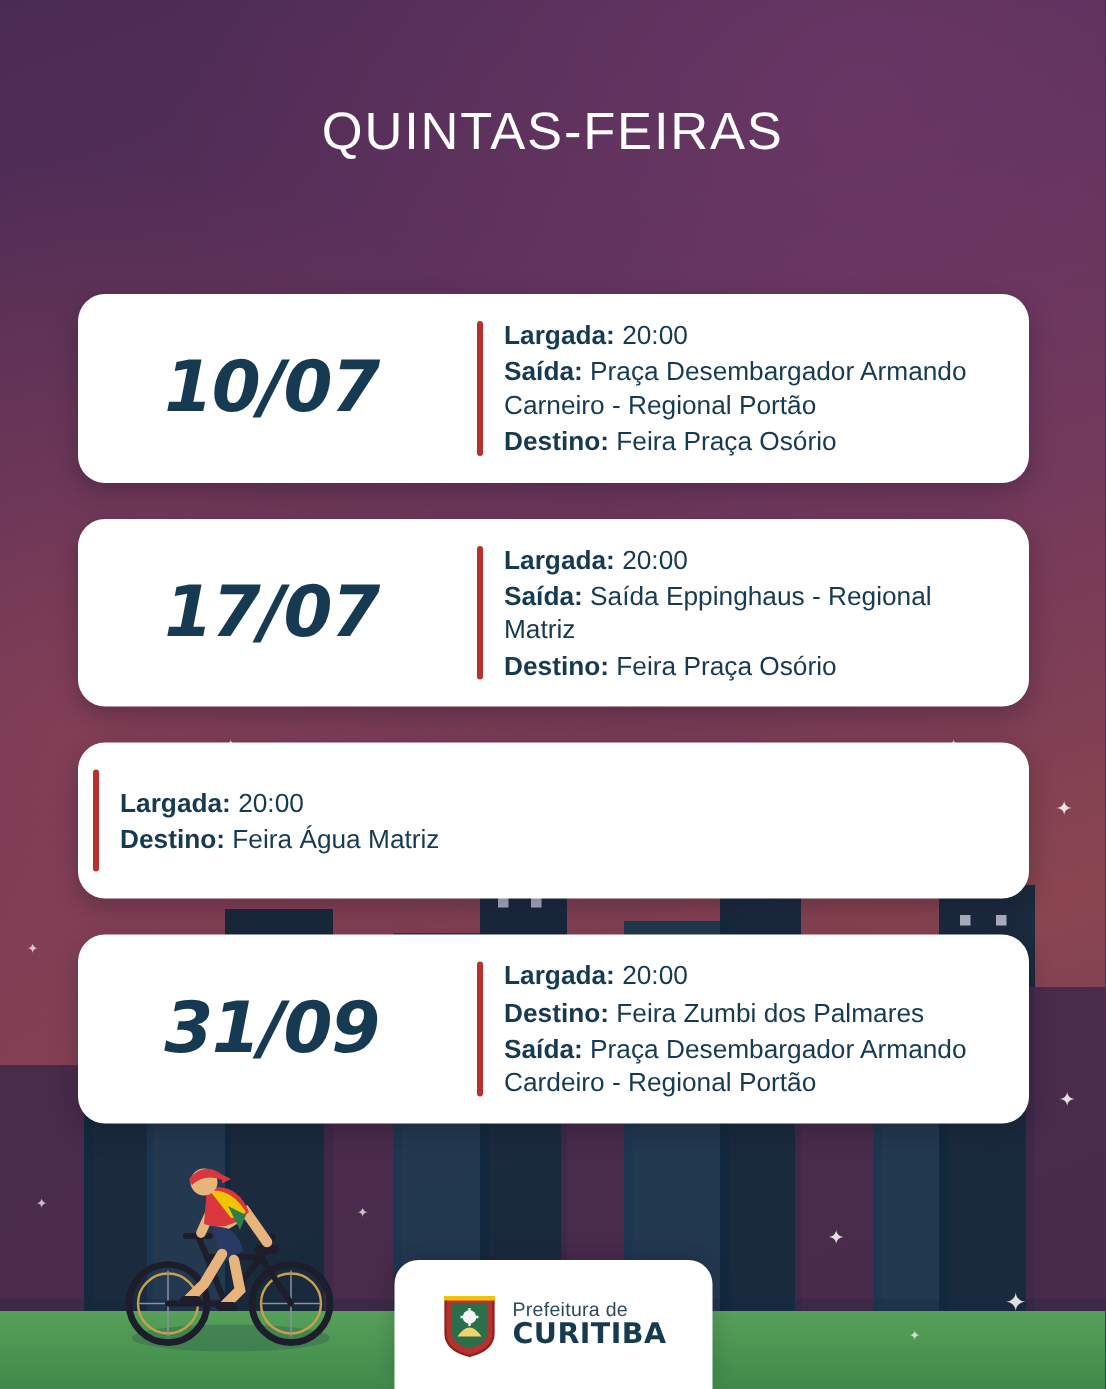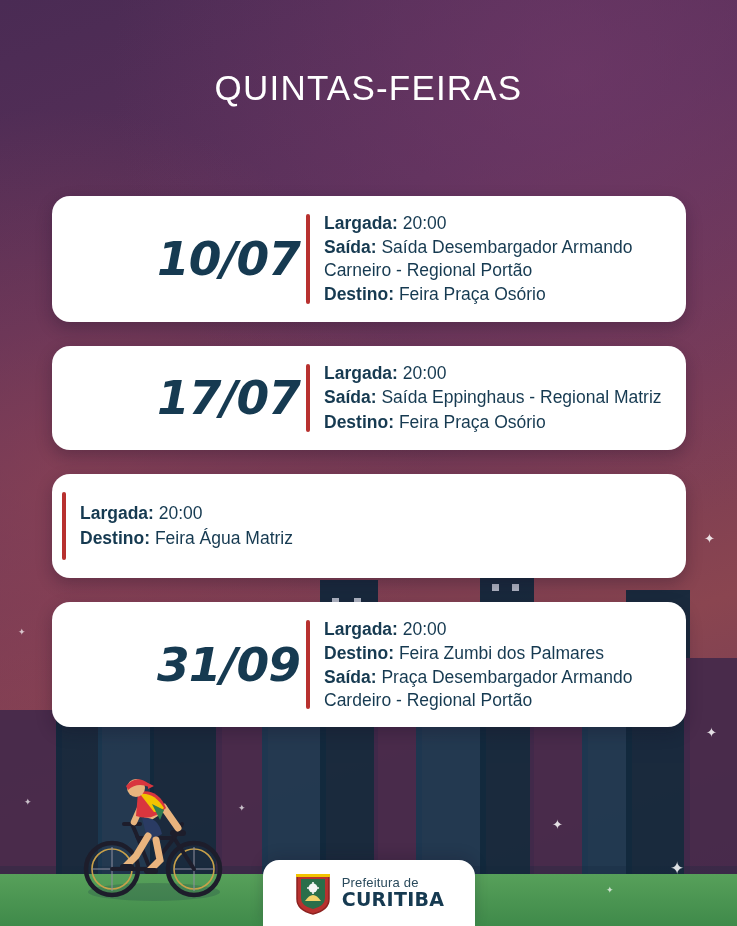--- a/index.html
+++ b/index.html
@@ -122,28 +122,28 @@
     background: #ffffff;
     border-radius: 18px;
     box-shadow: 0 6px 16px rgba(20, 15, 35, 0.28);
     margin-bottom: 24px;
     min-height: 104px;
     padding: 14px 10px;
     box-sizing: border-box;
   }
   .card-date {
     flex: 0 0 238px;
-    text-align: right;
+    text-align: center;
     font-family: "DejaVu Sans", sans-serif;
     font-weight: 700;
     font-style: italic;
     font-size: 47px;
     color: #163a51;
     letter-spacing: -1px;
-    padding-right: 6px;
+    padding-right: 18px;
   }
   .card-sep {
     flex: 0 0 4px;
     align-self: stretch;
     margin: 4px 14px 4px 0;
     background: #b8312f;
     border-radius: 2px;
   }
   .card-info {
     flex: 1 1 auto;
@@ -167,21 +167,21 @@
     width: 150px;
     height: 130px;
   }
 
   
   .footer-logo {
     position: absolute;
     left: 263px;
     bottom: 0;
     width: 212px;
-    height: 66px;
+    height: 86px;
     background: #ffffff;
     border-top-left-radius: 16px;
     border-top-right-radius: 16px;
     display: flex;
     align-items: center;
     justify-content: center;
     gap: 10px;
     box-shadow: 0 -4px 14px rgba(20, 15, 35, 0.2);
     margin-top: 12px;
   }
@@ -266,21 +266,21 @@
     <div class="card">
       <div class="card-date">10/07</div>
       <div class="card-sep"></div>
       <div class="card-info">
         <div class="info-line">
           <b>Largada:</b>
           <span>20:00</span>
         </div>
         <div class="info-line">
           <b>Saída:</b>
-          <span>Saída Desembargador Armando Carneiro - Regional Portão</span>
+          <span>Praça Desembargador Armando Carneiro - Regional Portão</span>
         </div>
         <div class="info-line">
           <b>Destino:</b>
           <span>Feira Praça Osório</span>
         </div>
       </div>
     </div>
 
     <div class="card">
       <div class="card-date">17/07</div>

